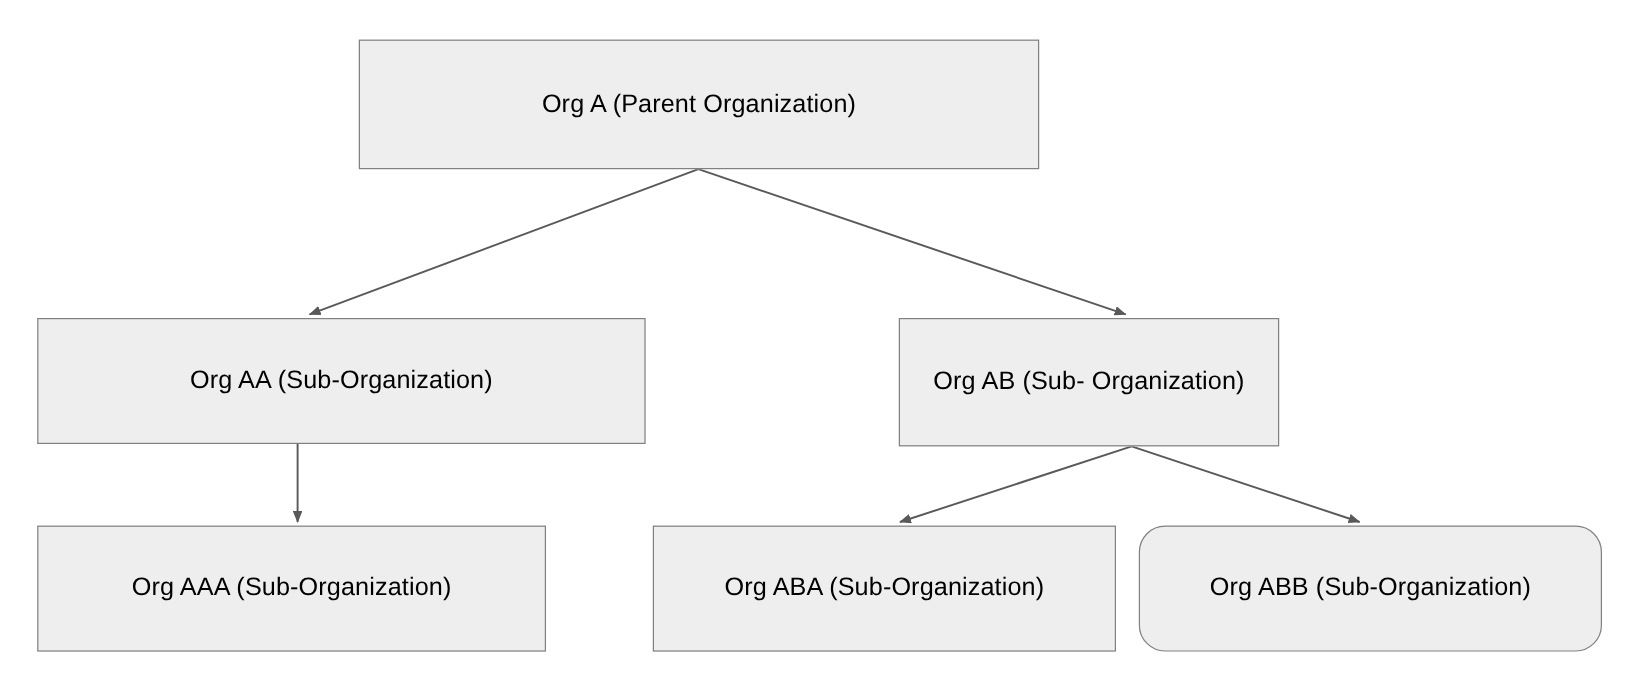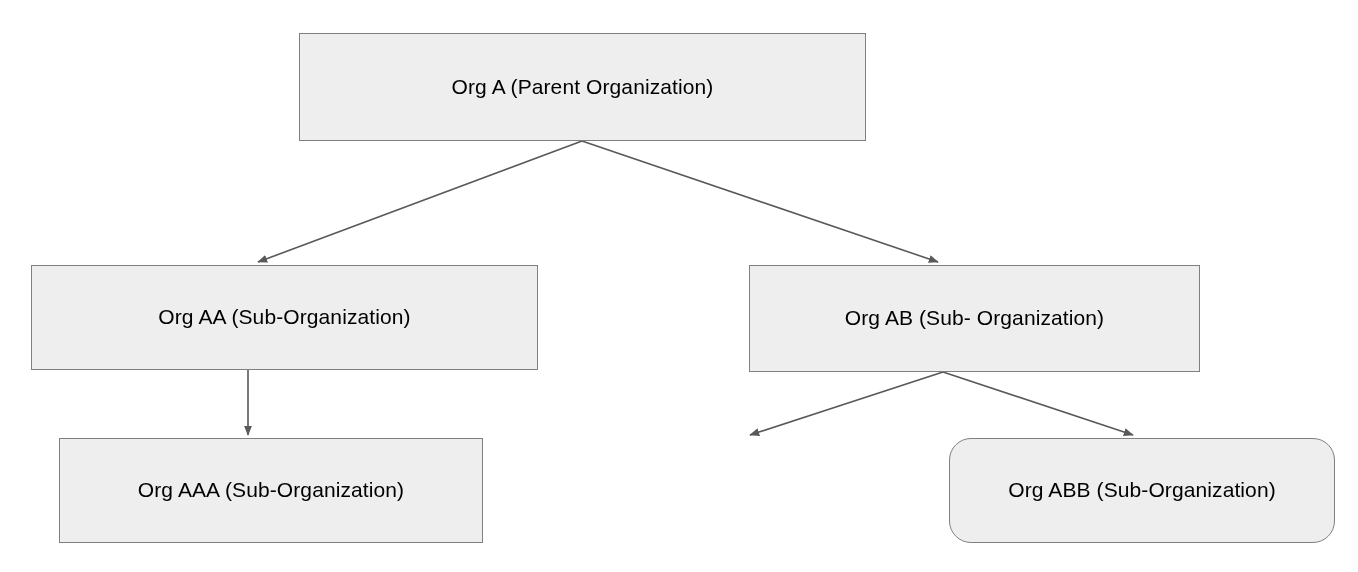--- a/index.html
+++ b/index.html
@@ -42,23 +42,23 @@
   }
   .node-label {
     display: block;
     padding: 0 10px;
     white-space: nowrap;
   }
   
   #node-org-a      { left: 299px; top: 33px;  width: 567px; height: 108px; }
   
   #node-org-aa     { left: 31px;  top: 265px; width: 507px; height: 105px; }
-  #node-org-ab     { left: 749px; top: 265px; width: 451px; height: 107px; }
+  #node-org-ab     { left: 749px; top: 265px; width: 317px; height: 107px; }
   
-  #node-org-aaa    { left: 31px;  top: 438px; width: 424px; height: 105px; margin-left: 28px; }
+  #node-org-aaa    { left: 31px;  top: 438px; width: 424px; height: 105px; }
   #node-org-aba    { left: 544px; top: 438px; width: 386px; height: 105px; }
   #node-org-abb    { left: 949px; top: 438px; width: 386px; height: 105px; border-radius: 22px; }
 </style>
 </head>
 <body>
 
 <div id="canvas">
 
   <svg id="edges" viewBox="0 0 1358 572" width="1358" height="572" xmlns="http://www.w3.org/2000/svg">
     <defs>
@@ -87,18 +87,21 @@
   </div>
 
   <div class="node" id="node-org-ab">
     <span class="node-label">Org AB (Sub- Organization)</span>
   </div>
 
   <div class="node" id="node-org-aaa">
     <span class="node-label">Org AAA (Sub-Organization)</span>
   </div>
 
+  <div class="node" id="node-org-aba">
+    <span class="node-label">Org ABA (Sub-Organization)</span>
+  </div>
 
   <div class="node" id="node-org-abb">
     <span class="node-label">Org ABB (Sub-Organization)</span>
   </div>
 
 </div>
 
 </body></html>

